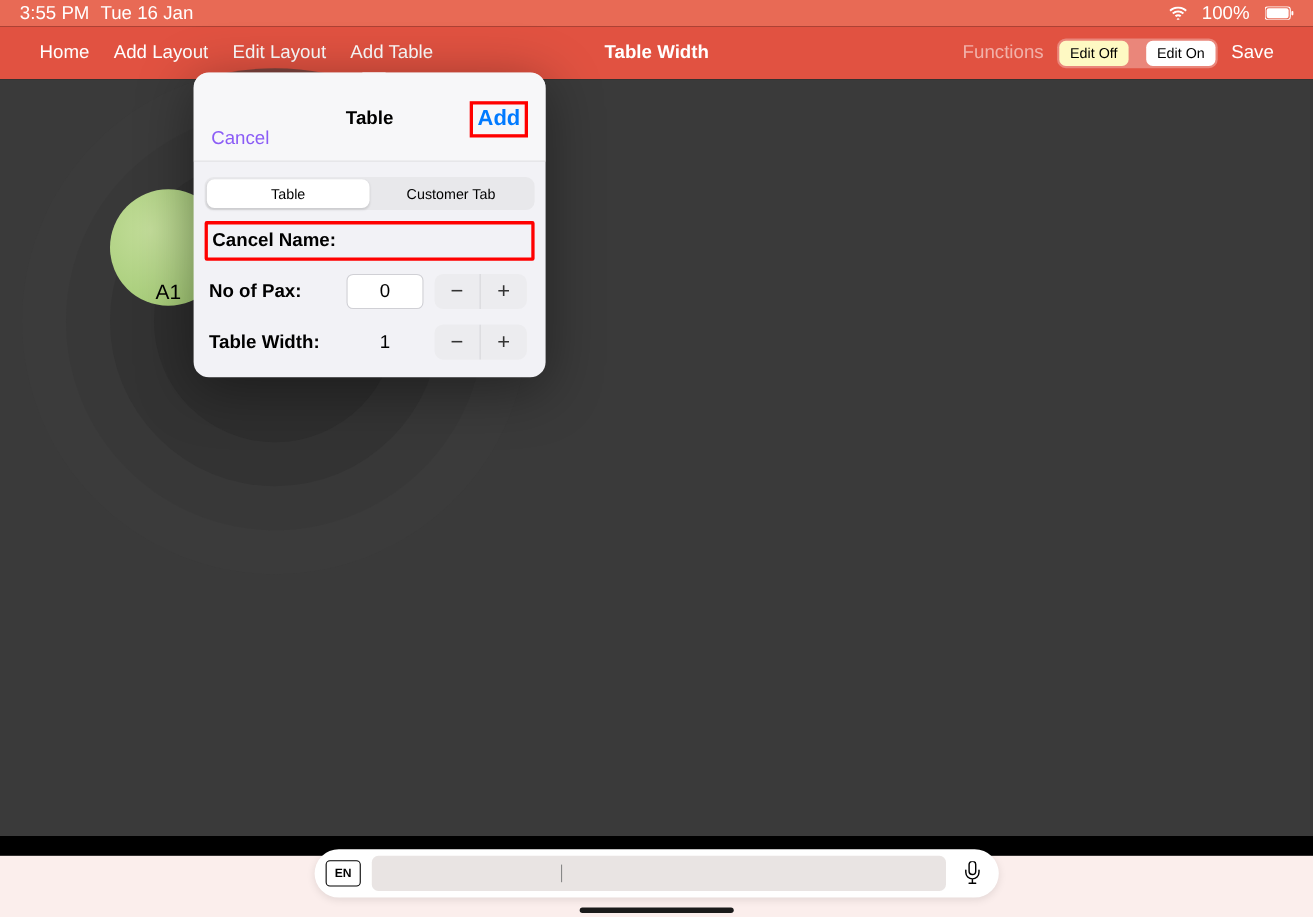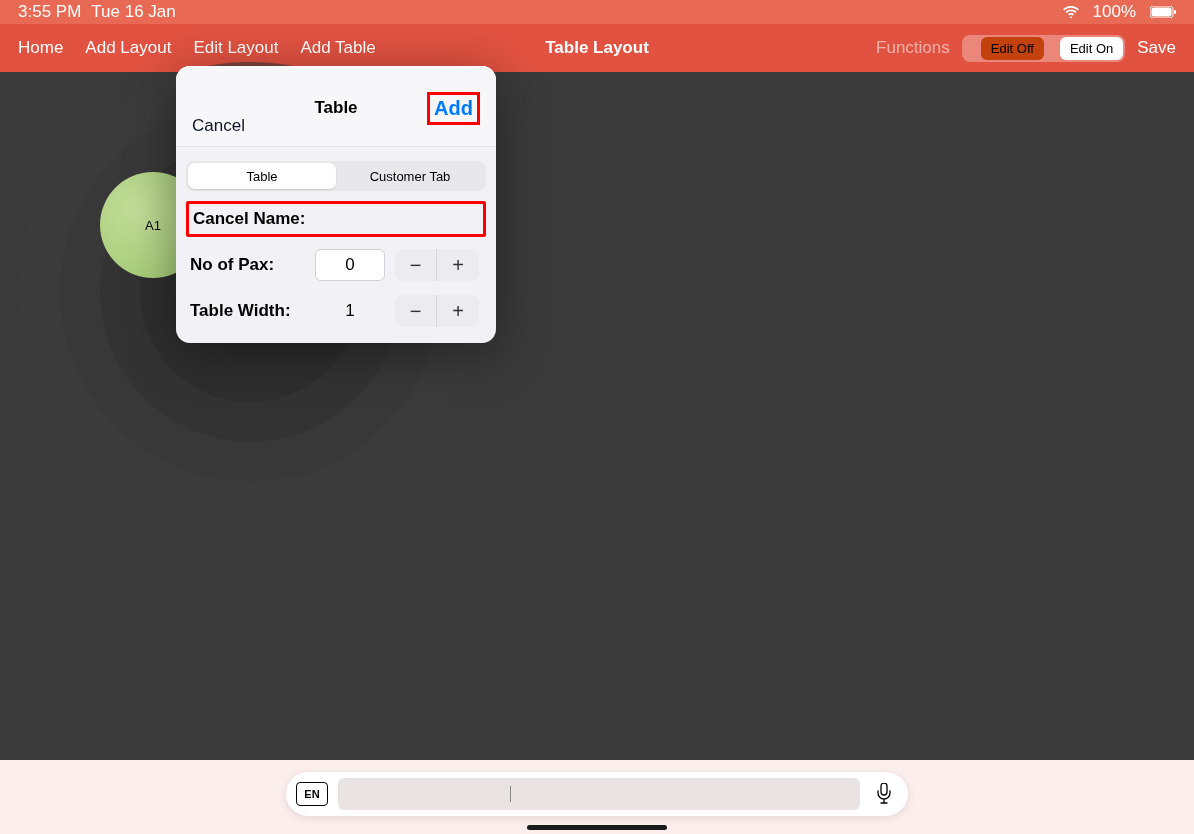--- a/index.html
+++ b/index.html
@@ -31,21 +31,21 @@
     .status-left { display: flex; gap: 10px; }
     .status-right { display: flex; gap: 14px; align-items: center; }
     .wifi-icon svg, .battery-icon svg { display: block; }
     
     
     .toolbar {
       height: 48px;
       background: #e15241;
       display: flex;
       align-items: center;
-      padding: 0 18px;
+      padding: 0 36px;
       color: #fff;
       font-size: 17px;
       position: relative;
     }
     .toolbar-left { display: flex; gap: 22px; }
     .toolbar-left span { cursor: pointer; }
     .toolbar-title {
       position: absolute;
       left: 50%;
       transform: translateX(-50%);
@@ -64,21 +64,21 @@
       border-radius: 8px;
       padding: 2px;
     }
     .edit-toggle > div {
       padding: 4px 10px;
       font-size: 13px;
       border-radius: 6px;
       color: #000;
       cursor: pointer;
     }
-    .edit-toggle .off { background: #c2410c; margin-left: 17px; }
+    .edit-toggle .off { background: #fef9c3; }
     .edit-toggle .on { background: #fff; margin-left: 16px; }
     .save-btn { cursor: pointer; text-align: center; }
     
     
     .canvas {
       position: absolute;
       top: 72px;
       left: 0;
       right: 0;
       bottom: 74px;
@@ -101,23 +101,23 @@
     
     .table-circle {
       position: absolute;
       left: 100px;
       top: 100px;
       width: 106px;
       height: 106px;
       border-radius: 50%;
       background: radial-gradient(circle at 35% 35%, #c3dd9a, #9ec86e);
       display: flex;
-      align-items: center;
-      justify-content: center;
-      font-size: 13px;
+      align-items: flex-end;
+      justify-content: center;
+      font-size: 19px;
       color: #000;
     }
     
     
     .popover {
       position: absolute;
       top: 66px;
       left: 176px;
       width: 320px;
       background: #f2f2f6;
@@ -140,21 +140,21 @@
     .popover-header {
       display: flex;
       align-items: center;
       justify-content: space-between;
       padding: 14px 16px 10px 16px;
       background: #f7f7f9;
       border-bottom: 1px solid rgba(0,0,0,0.08);
       position: relative;
       z-index: 1;
     }
-    .popover-header .cancel { color: #0f172a; font-size: 17px; cursor: pointer; margin-top: 36px; }
+    .popover-header .cancel { color: #8b5cf6; font-size: 17px; cursor: pointer; margin-top: 36px; }
     .popover-header .title { font-weight: 600; font-size: 17px; position: absolute; left: 50%; transform: translateX(-50%); }
     .popover-header .add-wrap {
       border: 3px solid #ff0000;
       padding: 2px 4px;
     }
     .popover-header .add { color: #007aff; font-size: 20px; font-weight: 600; cursor: pointer; }
     
     .popover-body {
       padding: 14px 10px;
       display: flex;
@@ -268,21 +268,21 @@
       cursor: pointer;
     }
     .stepper > div:first-child { border-right: 1px solid #d8d8db; }
     
     
     .keyboard-area {
       position: absolute;
       bottom: 0;
       left: 0;
       right: 0;
-      height: 74px;
+      height: 56px;
       background: #fbeeec;
     }
     .keyboard-bar {
       position: absolute;
       bottom: 18px;
       left: 50%;
       transform: translateX(-50%);
       width: 622px;
       height: 44px;
       background: #fff;
@@ -363,21 +363,21 @@
   </div>
 </div>
 
 <div class="toolbar">
   <div class="toolbar-left">
     <span>Home</span>
     <span>Add Layout</span>
     <span>Edit Layout</span>
     <span>Add Table</span>
   </div>
-  <div class="toolbar-title">Table Layout</div>
+  <div class="toolbar-title">Table Width</div>
   <div class="toolbar-right">
     <span class="functions-label">Functions</span>
     <div class="edit-toggle">
       <div class="off">Edit Off</div>
       <div class="on">Edit On</div>
     </div>
     <span class="save-btn">Save</span>
   </div>
 </div>
 

